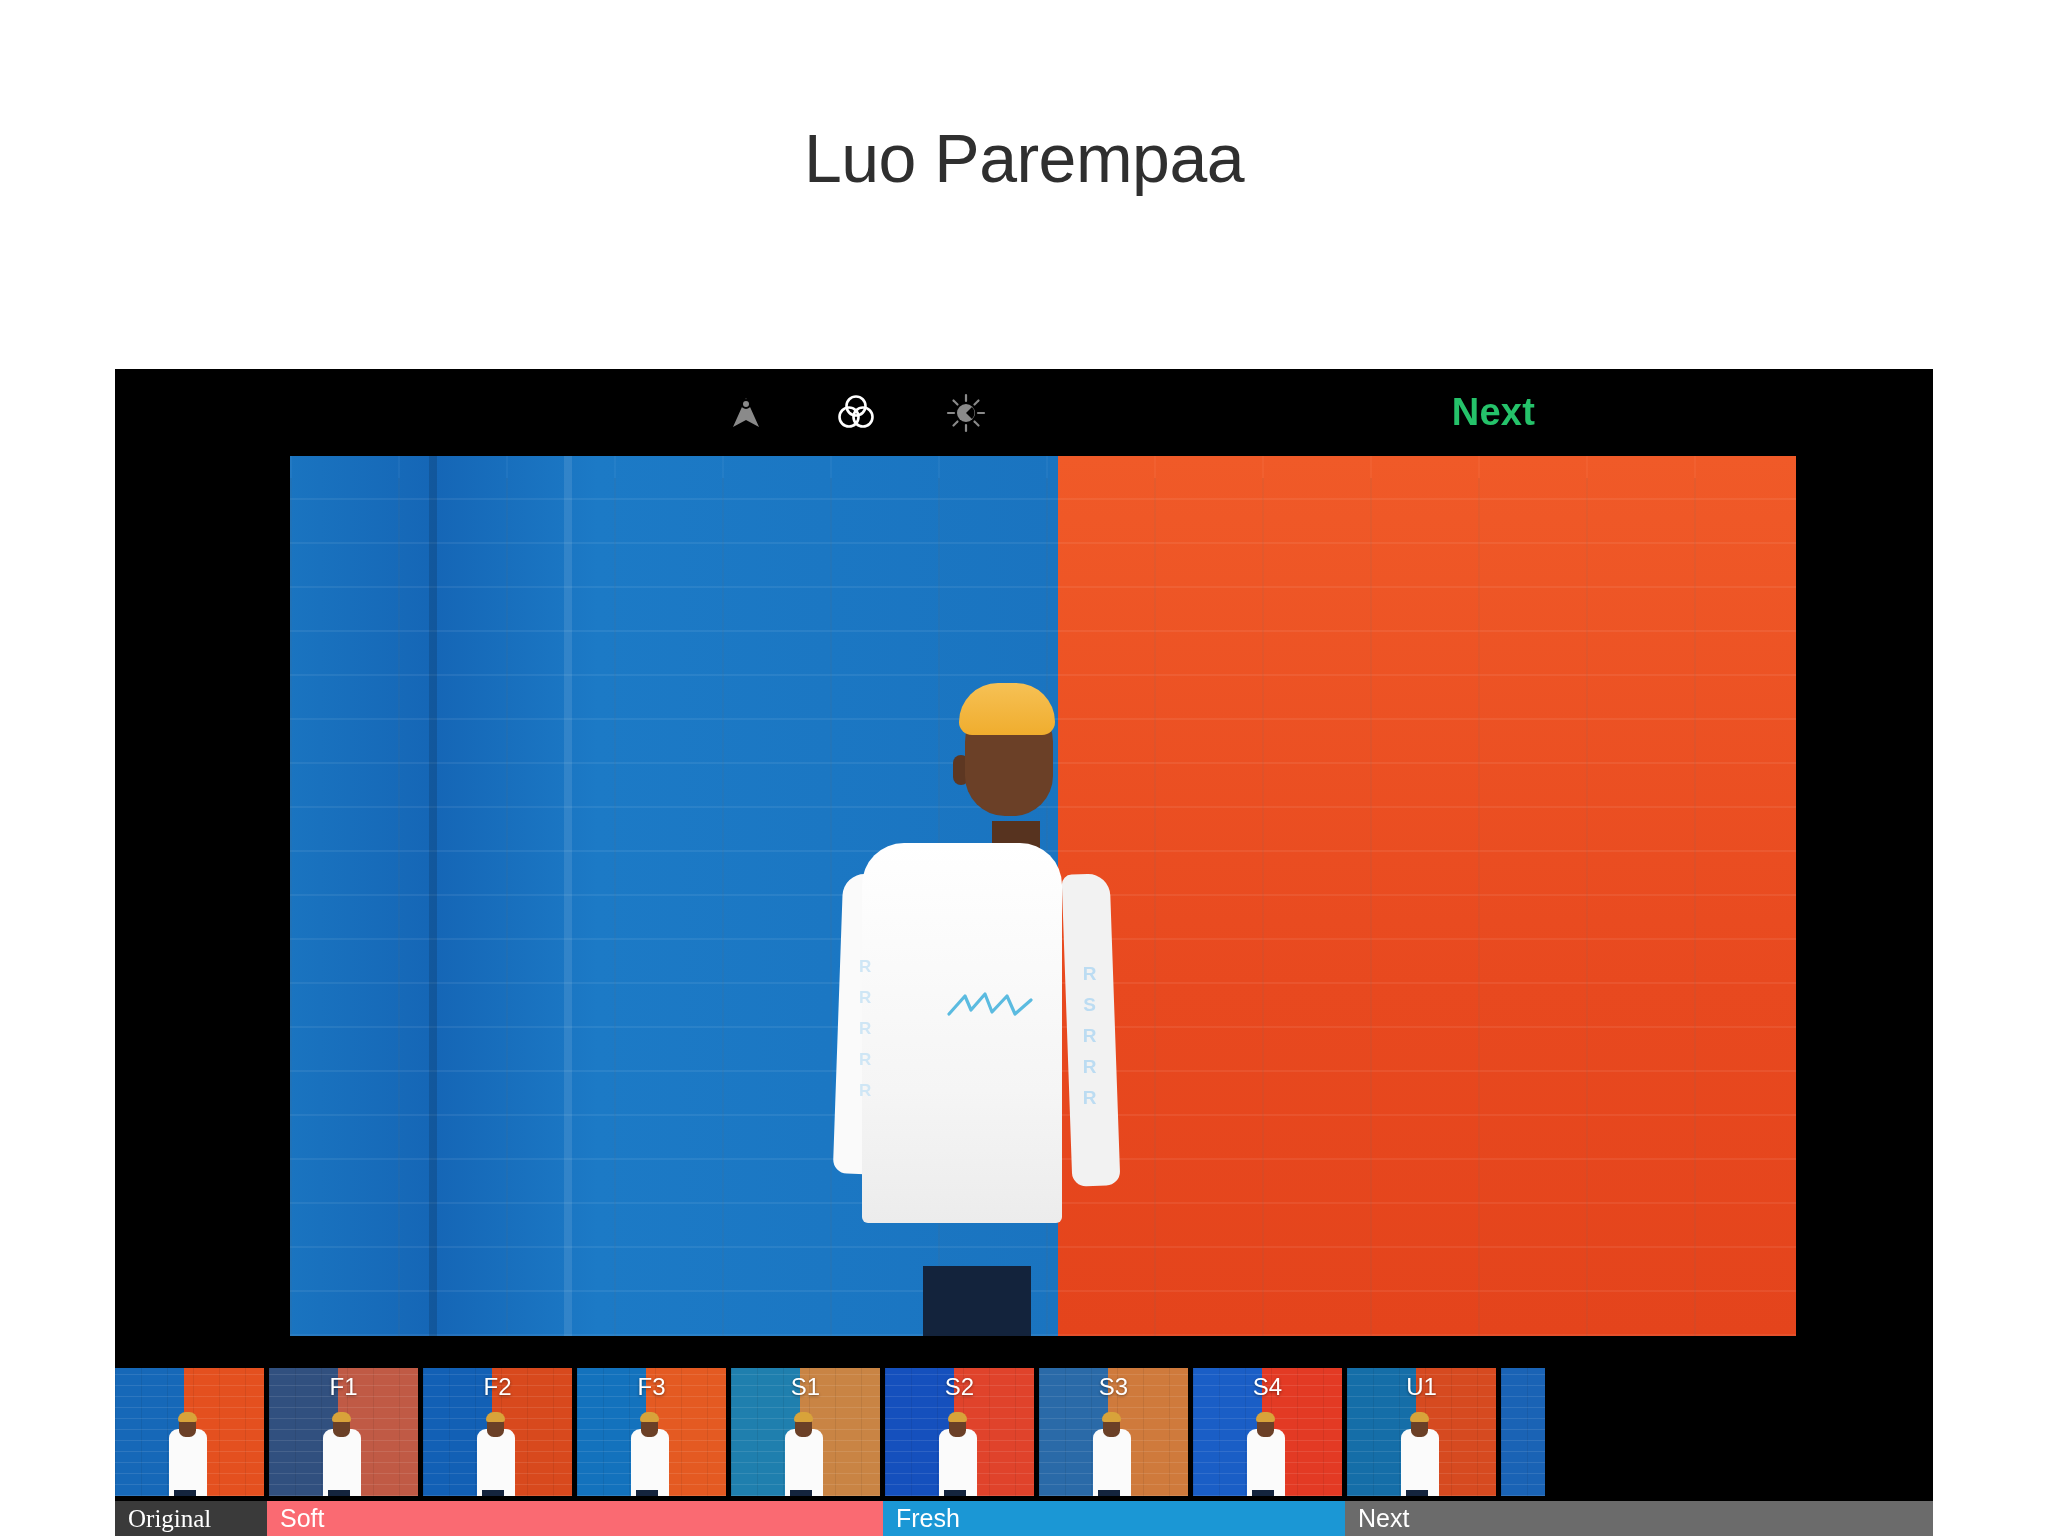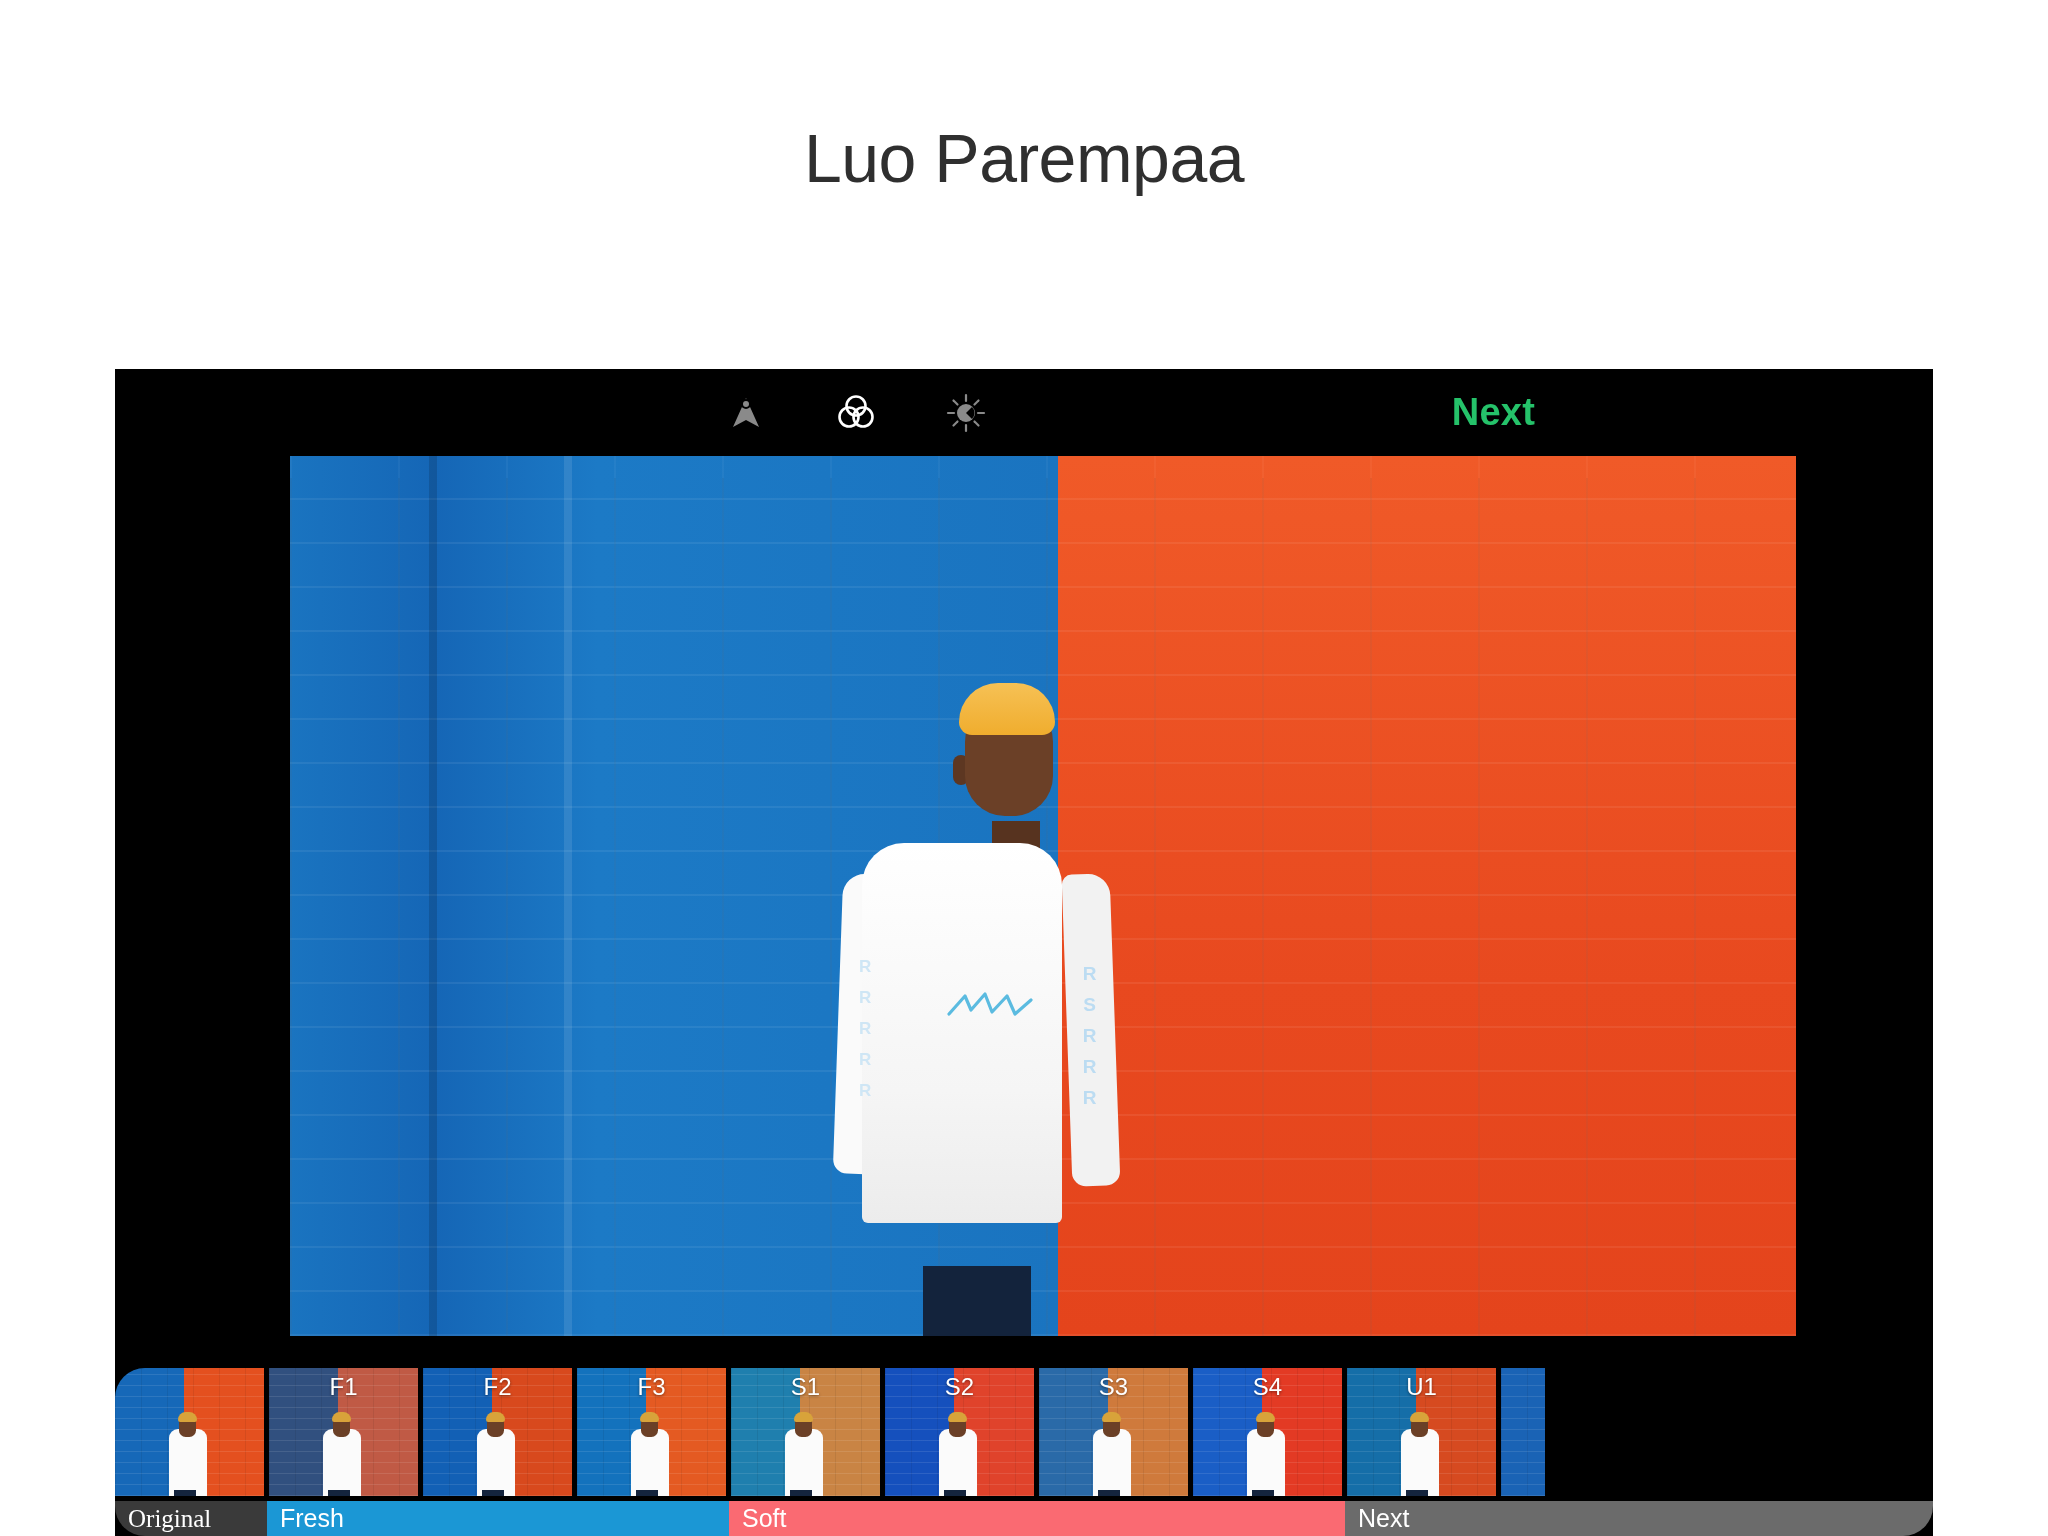--- a/index.html
+++ b/index.html
@@ -147,21 +147,21 @@
     font-size:17px; font-weight:700; color:#cfe6f5; line-height:1;
   }
   .legs {
     position:absolute; left:42.0%; top:92%;
     width:108px; height:70px; background:#13233c;
   }
 
   
   .filmstrip {
     position:absolute; left:0; top:999px; width:1818px; height:168px;
-    background:#000; overflow:hidden;border-radius:30px;
+    background:#000; overflow:hidden;
   }
   .thumbs {
     position:absolute; left:0; top:0; height:128px; width:1860px;
     display:flex; gap:5px;
   }
   .thumb {
     position:relative; width:149px; height:128px; flex:0 0 149px;
     overflow:hidden; cursor:pointer;
   }
   .thumb .tb { position:absolute; left:0; top:0; width:46%; height:100%; }
@@ -409,26 +409,26 @@
           <div class="thumb" style="flex-basis: 44px; width: 44px;">
             <div class="tb" style="background: linear-gradient(rgb(26, 99, 181) 0%, rgb(26, 99, 181) 100%); width: 100%;"></div>
             <div class="tbricks"></div>
             <div class="tlabel"></div>
           </div>
         </div>
       <div class="group-bar" id="groups">
           <div class="group" style="background: rgb(58, 58, 58); width: 152px; font-family: Liberation Serif, serif;">
             <span>Original</span>
           </div>
+          <div class="group" style="background: rgb(250, 106, 114); width: 616px;">
+            <span>Soft</span>
+          </div>
           <div class="group" style="background: rgb(27, 151, 213); width: 462px;">
             <span>Fresh</span>
           </div>
-          <div class="group" style="background: rgb(250, 106, 114); width: 616px;">
-            <span>Soft</span>
-          </div>
           <div class="group" style="background: rgb(107, 107, 107); width: 630px;">
             <span>Next</span>
           </div>
         </div>
     </div>
 
   </div>
 </div>
 
 </body></html>

